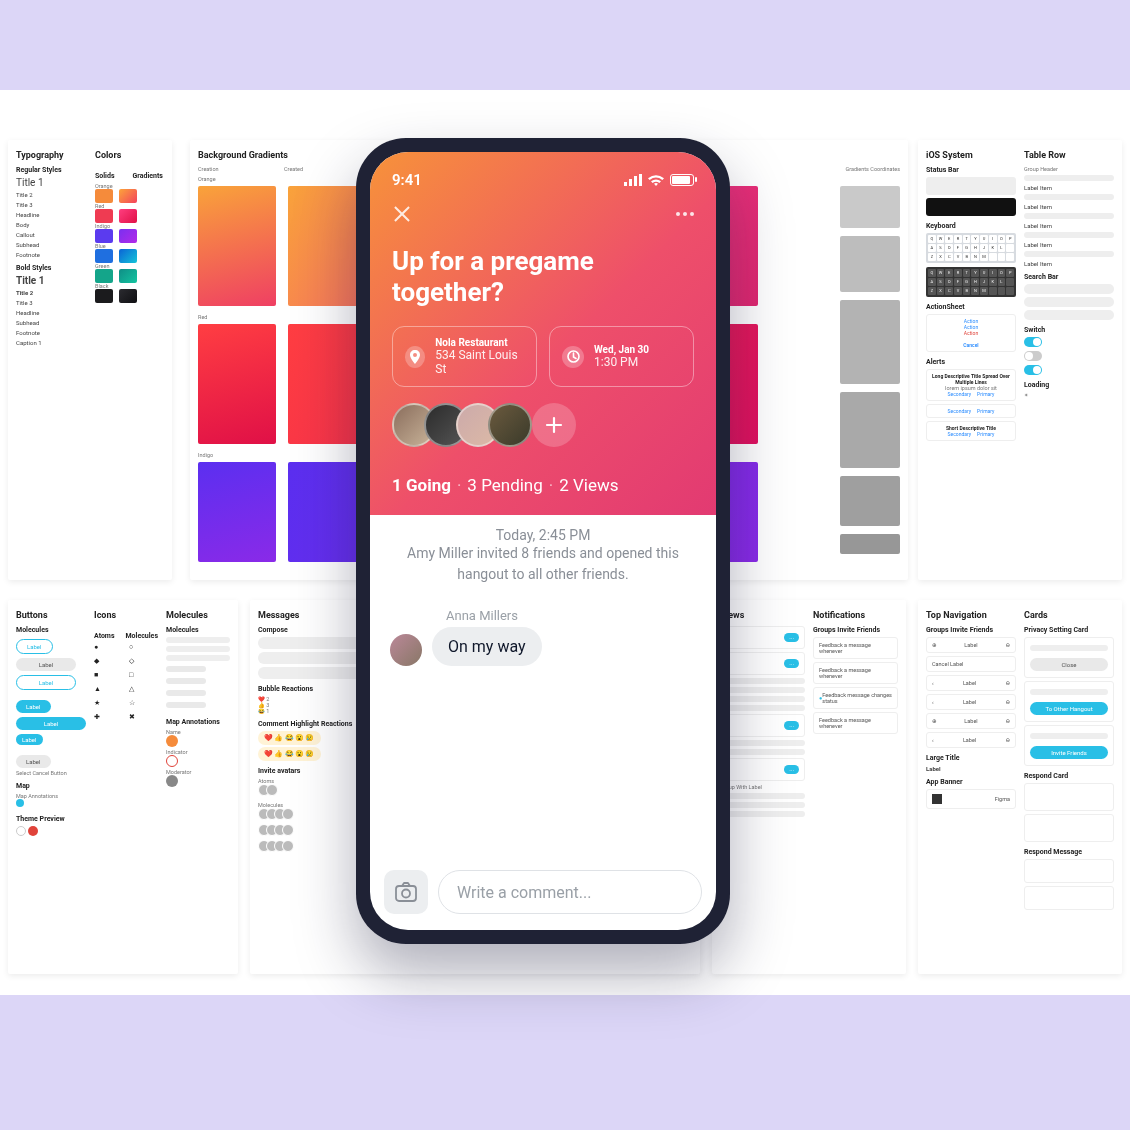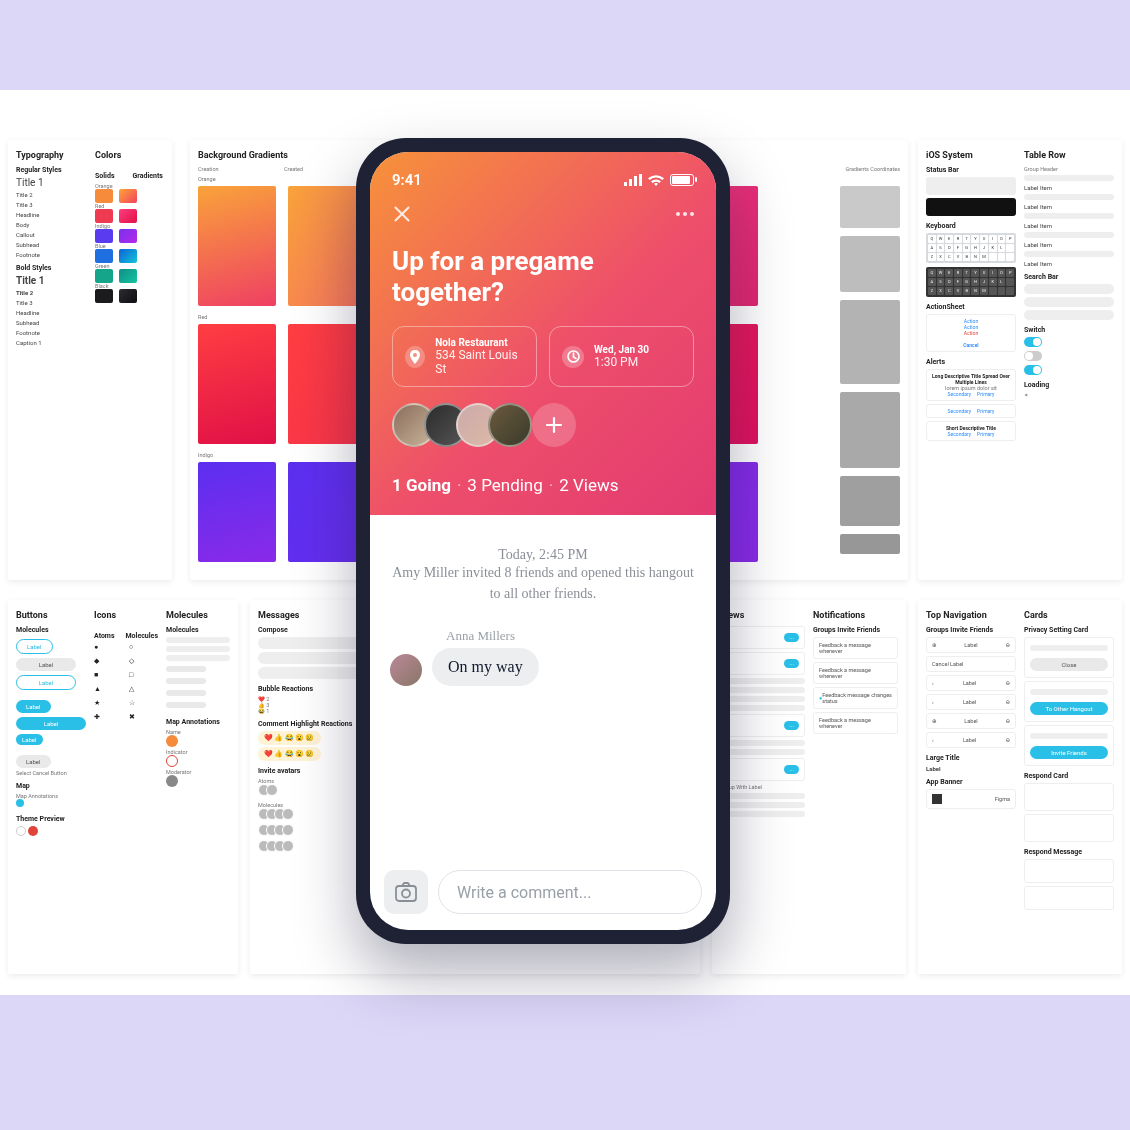--- a/index.html
+++ b/index.html
@@ -132,21 +132,21 @@
   .av { width:44px; height:44px; border-radius:50%; border:2px solid rgba(255,255,255,0.4); margin-right:-12px; background-size:cover; background-position:center;}
   .av1{background:linear-gradient(135deg,#8a6d5c,#c9b49a);}
   .av2{background:linear-gradient(135deg,#2b2b2b,#555);}
   .av3{background:linear-gradient(135deg,#caa,#dcb9a6);}
   .av4{background:linear-gradient(135deg,#6b5a3e,#3a3a2a);}
   .addbtn { width:44px; height:44px; border-radius:50%; background:rgba(255,255,255,0.2); display:flex;align-items:center;justify-content:center; margin-left:12px;}
   .addbtn svg{stroke:#fff;}
   .stats { margin-top:28px; font-size:17px; }
   .stats b{font-weight:700;}
   .stats .sep{opacity:0.6; margin:0 6px;}
-  .body { padding: 32px 20px 0; text-align:center;font-family:Liberation Serif, serif; }
+  .body { padding: 12px 20px 0; text-align:center; }
   .timestamp { color:#8a8f97; font-size:14px; }
   .note { color:#8a8f97; font-size:14px; line-height:1.45; }
   .msgrow { display:flex; align-items:flex-end; gap:10px; margin-top:24px; text-align:left;}
   .msgrow .mav{width:32px;height:32px;border-radius:50%;background:linear-gradient(135deg,#b89,#876);}
   .msgrow .col{}
   .msgrow .name{color:#9aa0a7;font-size:13px;margin-left:14px;margin-bottom:4px;}
   .bubble{background:#eceef0;color:#0f172a;font-size:16px;padding:10px 16px;border-radius:20px;display:inline-block;}
   .composer{position:absolute;left:14px;right:14px;bottom:16px;display:flex;gap:10px;align-items:center;}
   .cam{width:44px;height:44px;border-radius:10px;background:#eceef0;display:flex;align-items:center;justify-content:center;color:#8a8f97;}
   .input{flex:1;height:44px;border:1.5px solid #dfe2e6;border-radius:22px;display:flex;align-items:center;padding:0 18px;color:#9aa0a7;font-size:16px;}

